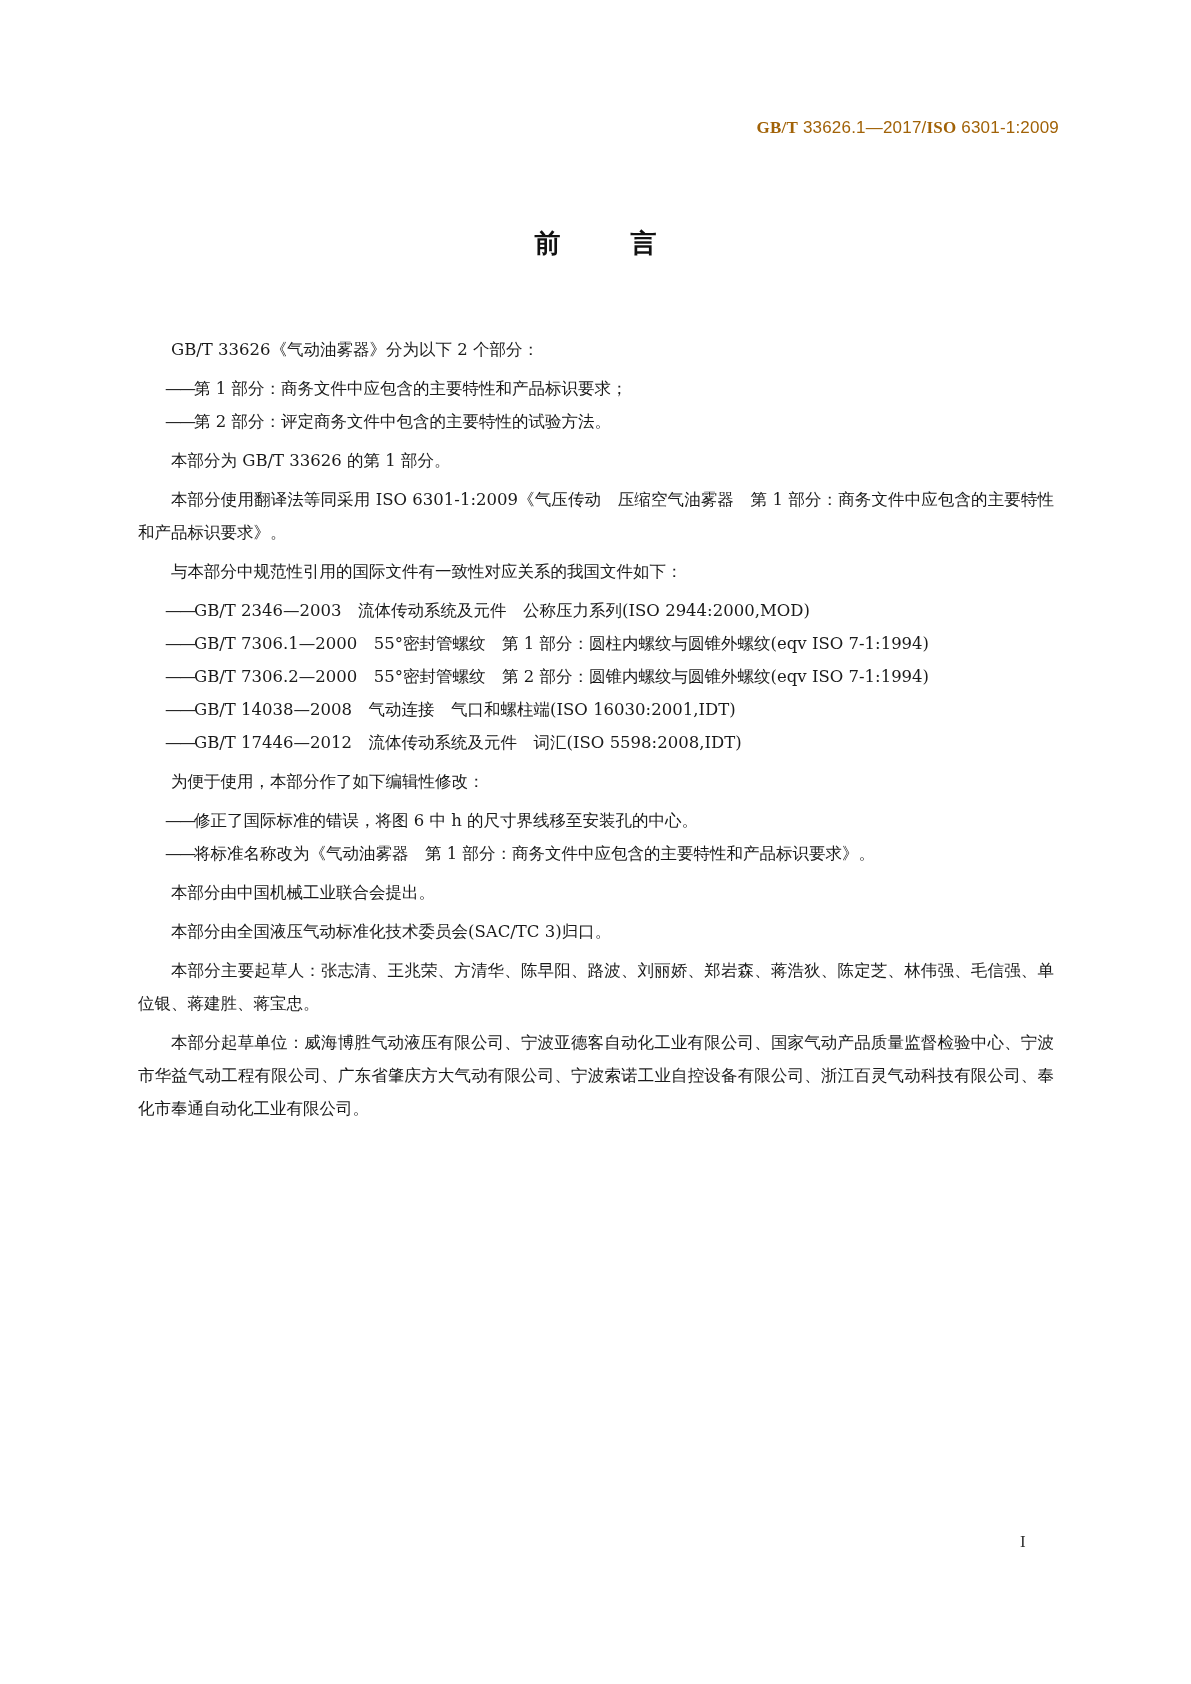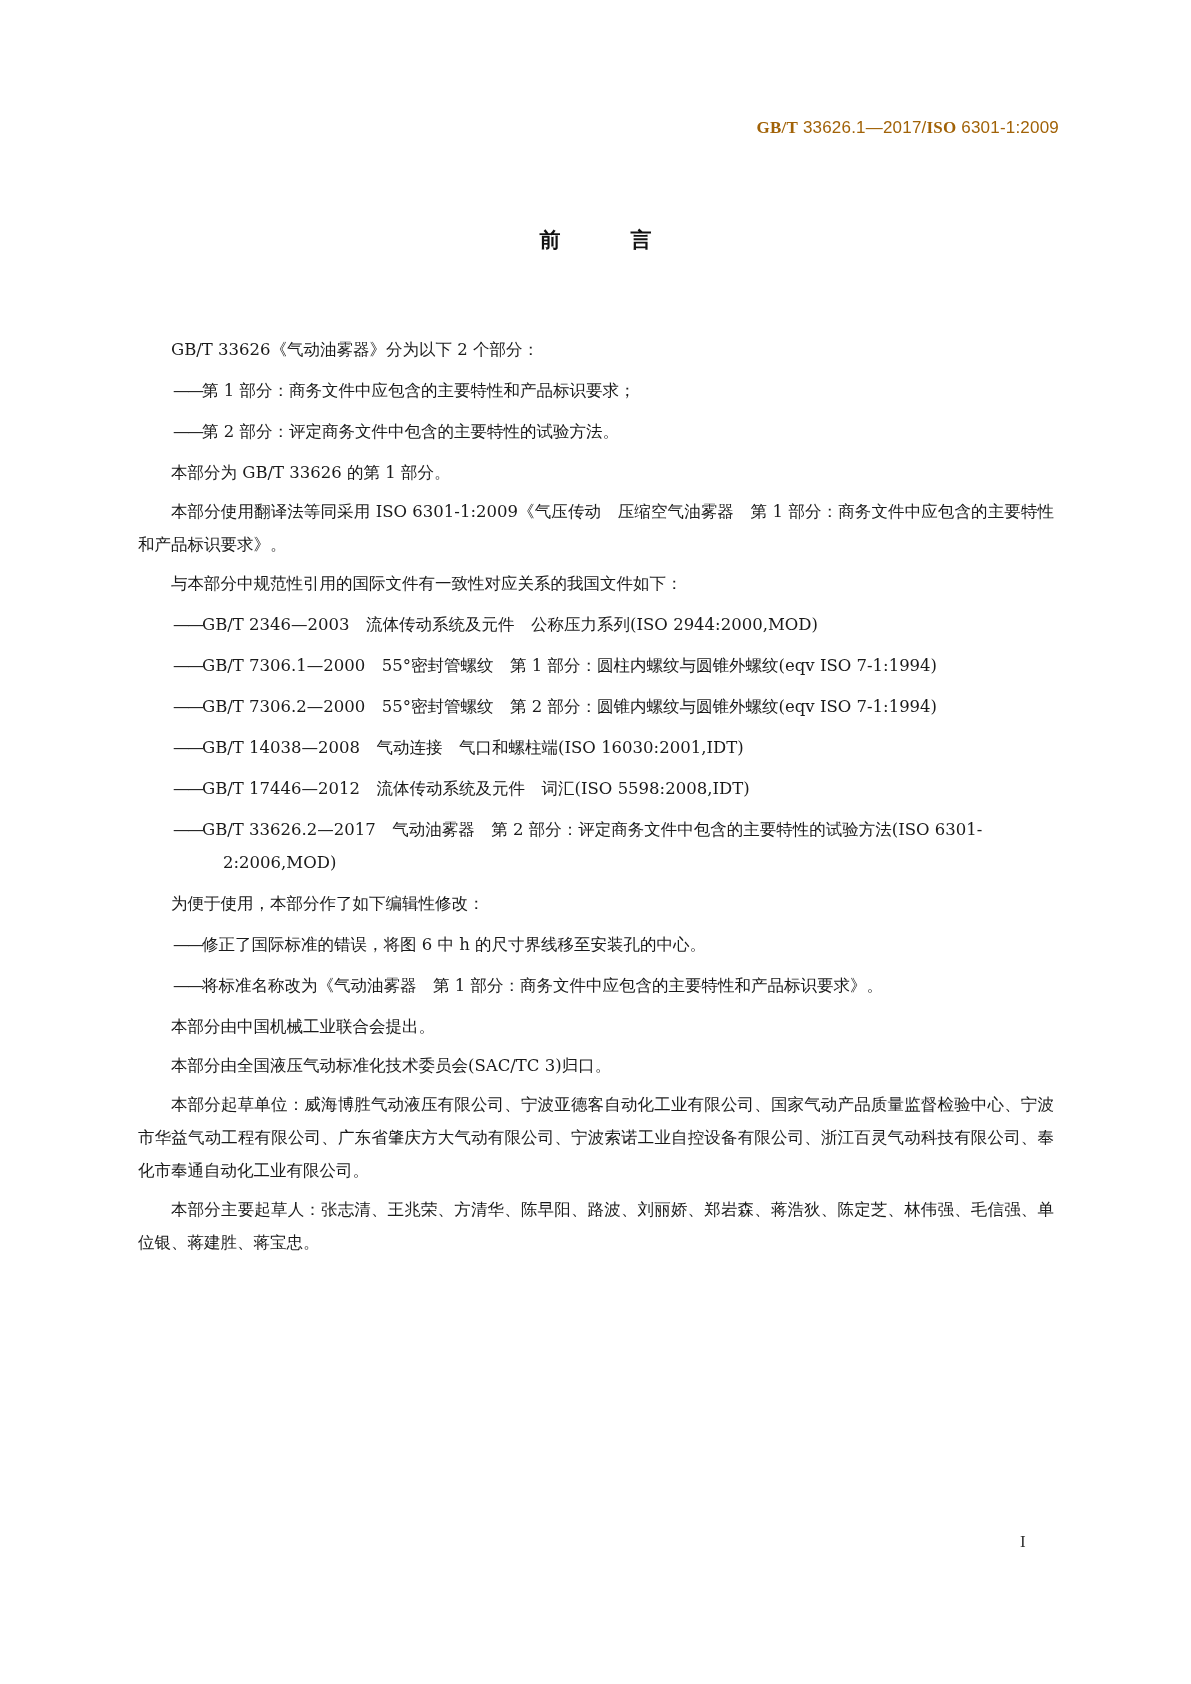--- a/index.html
+++ b/index.html
@@ -29,41 +29,41 @@
     font-weight: bold;
   }
   .title {
     position: absolute;
     top: 226px;
     left: 0;
     width: 1191px;
     text-align: center;
     font-family: "DejaVu Sans", "Liberation Sans", sans-serif;
     font-weight: bold;
-    font-size: 21px;
+    font-size: 26px;
     letter-spacing: 0;
     color: #111;
   }
   .title .gap { display: inline-block; width: 70px; }
   .content {
     position: absolute;
     top: 327px;
     left: 132px;
     width: 928px;
     font-size: 16.5px;
     line-height: 33px;
   }
   .p {
     text-indent: 33px;
     margin: 6px;
     text-align: justify;
     text-align-last: left;
   }
   .dash {
-    margin: 8px;
+    margin: 0;
     padding-left: 33px;
     position: relative;
   }
   .dash.hang {
     padding-left: 83px;
     text-indent: -50px;
   }
   .dash .mark {
     letter-spacing: -2px;
   }
@@ -88,23 +88,22 @@
   <div class="dash"><span class="mark">——</span><span>第 1 部分：商务文件中应包含的主要特性和产品标识要求；</span></div>
   <div class="dash"><span class="mark">——</span><span>第 2 部分：评定商务文件中包含的主要特性的试验方法。</span></div>
   <div class="p">本部分为 GB/T 33626 的第 1 部分。</div>
   <div class="p">本部分使用翻译法等同采用 ISO 6301-1:2009《气压传动　压缩空气油雾器　第 1 部分：商务文件中应包含的主要特性和产品标识要求》。</div>
   <div class="p">与本部分中规范性引用的国际文件有一致性对应关系的我国文件如下：</div>
   <div class="dash hang"><span class="mark">——</span><span>GB/T 2346—2003　流体传动系统及元件　公称压力系列(ISO 2944:2000,MOD)</span></div>
   <div class="dash hang"><span class="mark">——</span><span>GB/T 7306.1—2000　55°密封管螺纹　第 1 部分：圆柱内螺纹与圆锥外螺纹(eqv ISO 7-1:1994)</span></div>
   <div class="dash hang"><span class="mark">——</span><span>GB/T 7306.2—2000　55°密封管螺纹　第 2 部分：圆锥内螺纹与圆锥外螺纹(eqv ISO 7-1:1994)</span></div>
   <div class="dash hang"><span class="mark">——</span><span>GB/T 14038—2008　气动连接　气口和螺柱端(ISO 16030:2001,IDT)</span></div>
   <div class="dash hang"><span class="mark">——</span><span>GB/T 17446—2012　流体传动系统及元件　词汇(ISO 5598:2008,IDT)</span></div>
-  <div class="dash hang"><span class="mark">——</span><span>GB/T 33626.2—2017　气动油雾器　第 2 部分：评定商务文件中包含的主要特性的试验方法(ISO 6301-2:2006,MOD)</span></div>
   <div class="p">为便于使用，本部分作了如下编辑性修改：</div>
   <div class="dash"><span class="mark">——</span><span>修正了国际标准的错误，将图 6 中 h 的尺寸界线移至安装孔的中心。</span></div>
   <div class="dash"><span class="mark">——</span><span>将标准名称改为《气动油雾器　第 1 部分：商务文件中应包含的主要特性和产品标识要求》。</span></div>
   <div class="p">本部分由中国机械工业联合会提出。</div>
   <div class="p">本部分由全国液压气动标准化技术委员会(SAC/TC 3)归口。</div>
+  <div class="p">本部分主要起草人：张志清、王兆荣、方清华、陈早阳、路波、刘丽娇、郑岩森、蒋浩狄、陈定芝、林伟强、毛信强、单位银、蒋建胜、蒋宝忠。</div>
   <div class="p">本部分起草单位：威海博胜气动液压有限公司、宁波亚德客自动化工业有限公司、国家气动产品质量监督检验中心、宁波市华益气动工程有限公司、广东省肇庆方大气动有限公司、宁波索诺工业自控设备有限公司、浙江百灵气动科技有限公司、奉化市奉通自动化工业有限公司。</div>
-  <div class="p">本部分主要起草人：张志清、王兆荣、方清华、陈早阳、路波、刘丽娇、郑岩森、蒋浩狄、陈定芝、林伟强、毛信强、单位银、蒋建胜、蒋宝忠。</div>
 </div>
 
 <div class="page-number">I</div>
 
 </body></html>

